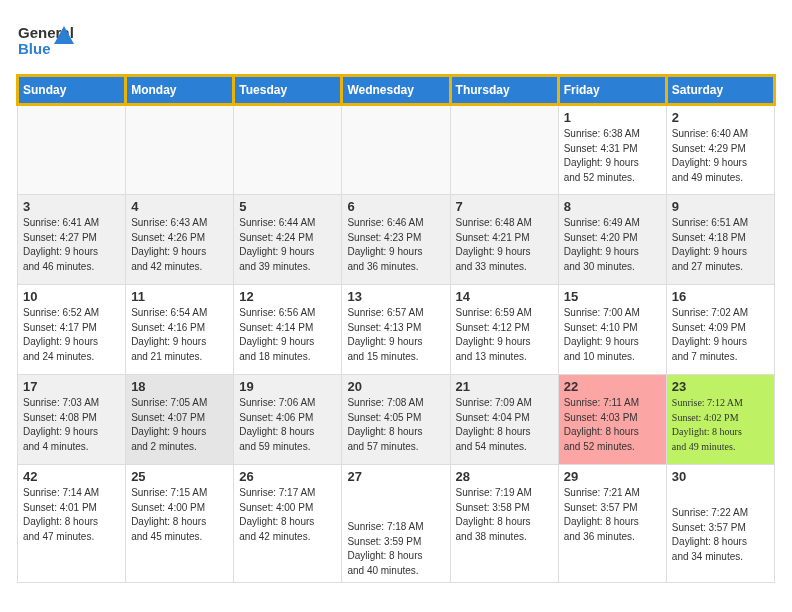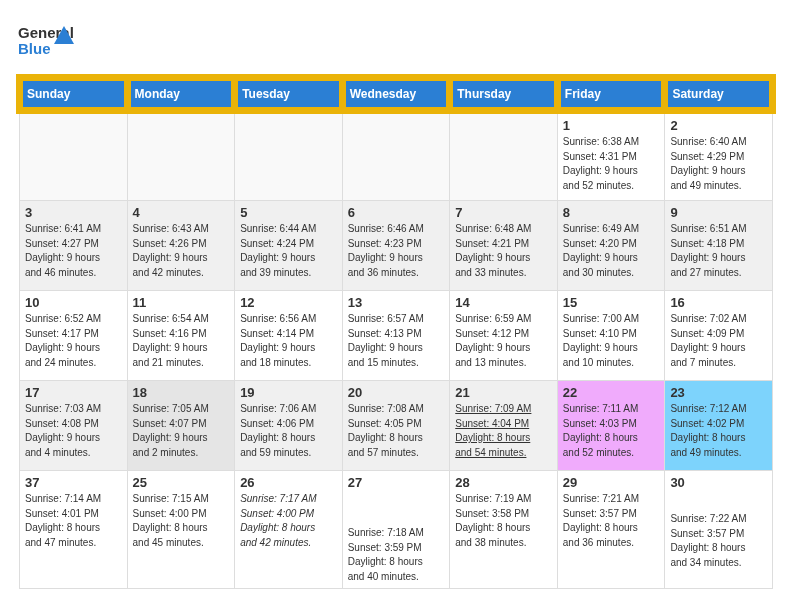--- a/index.html
+++ b/index.html
@@ -36,21 +36,21 @@
       width: 100%;
       border-collapse: collapse;
       table-layout: fixed;
     }
     thead th {
       background-color: #2b7fd4;
       color: #fff;
       font-size: 12px;
       padding: 6px 4px;
       text-align: left;
-      border: 7px solid #eab308;
+      border: 3px solid #eab308;
     }
     td {
       vertical-align: top;
       border: 1px solid #ddd;
       padding: 4px 5px;
       font-size: 10px;
       color: #333;
       background: #fff;
       height: 90px;
     }
@@ -249,58 +249,58 @@
         </td>
         <td style="background: rgb(240, 240, 240);">
           <span class="day-number">20</span>
           <div class="day-info" style="white-space: pre-line;">Sunrise: 7:08 AM
 Sunset: 4:05 PM
 Daylight: 8 hours
 and 57 minutes.</div>
         </td>
         <td style="background: rgb(240, 240, 240);">
           <span class="day-number">21</span>
-          <div class="day-info" style="white-space: pre-line; text-decoration: underline;">Sunrise: 7:09 AM
+          <div class="day-info" style="white-space: pre-line;">Sunrise: 7:09 AM
 Sunset: 4:04 PM
 Daylight: 8 hours
 and 54 minutes.</div>
         </td>
-        <td style="background: #f0abfc;">
+        <td style="background: #fca5a5;">
           <span class="day-number">22</span>
           <div class="day-info" style="white-space: pre-line;">Sunrise: 7:11 AM
 Sunset: 4:03 PM
 Daylight: 8 hours
 and 52 minutes.</div>
         </td>
-        <td style="background: #7dd3fc;">
+        <td style="background: #bef264;">
           <span class="day-number">23</span>
-          <div class="day-info" style="white-space: pre-line;">Sunrise: 7:12 AM
+          <div class="day-info" style="white-space: pre-line; font-family: Liberation Serif, serif;">Sunrise: 7:12 AM
 Sunset: 4:02 PM
 Daylight: 8 hours
 and 49 minutes.</div>
         </td>
       </tr>
       <tr>
         <td>
-          <span class="day-number">37</span>
+          <span class="day-number">42</span>
           <div class="day-info" style="white-space: pre-line;">Sunrise: 7:14 AM
 Sunset: 4:01 PM
 Daylight: 8 hours
 and 47 minutes.</div>
         </td>
         <td>
           <span class="day-number">25</span>
           <div class="day-info" style="white-space: pre-line;">Sunrise: 7:15 AM
 Sunset: 4:00 PM
 Daylight: 8 hours
 and 45 minutes.</div>
         </td>
         <td>
           <span class="day-number">26</span>
-          <div class="day-info" style="white-space: pre-line; font-style: italic;">Sunrise: 7:17 AM
+          <div class="day-info" style="white-space: pre-line;">Sunrise: 7:17 AM
 Sunset: 4:00 PM
 Daylight: 8 hours
 and 42 minutes.</div>
         </td>
         <td>
           <span class="day-number">27</span>
           <div class="day-info" style="white-space: pre-line; margin-top: 36px;">Sunrise: 7:18 AM
 Sunset: 3:59 PM
 Daylight: 8 hours
 and 40 minutes.</div>

